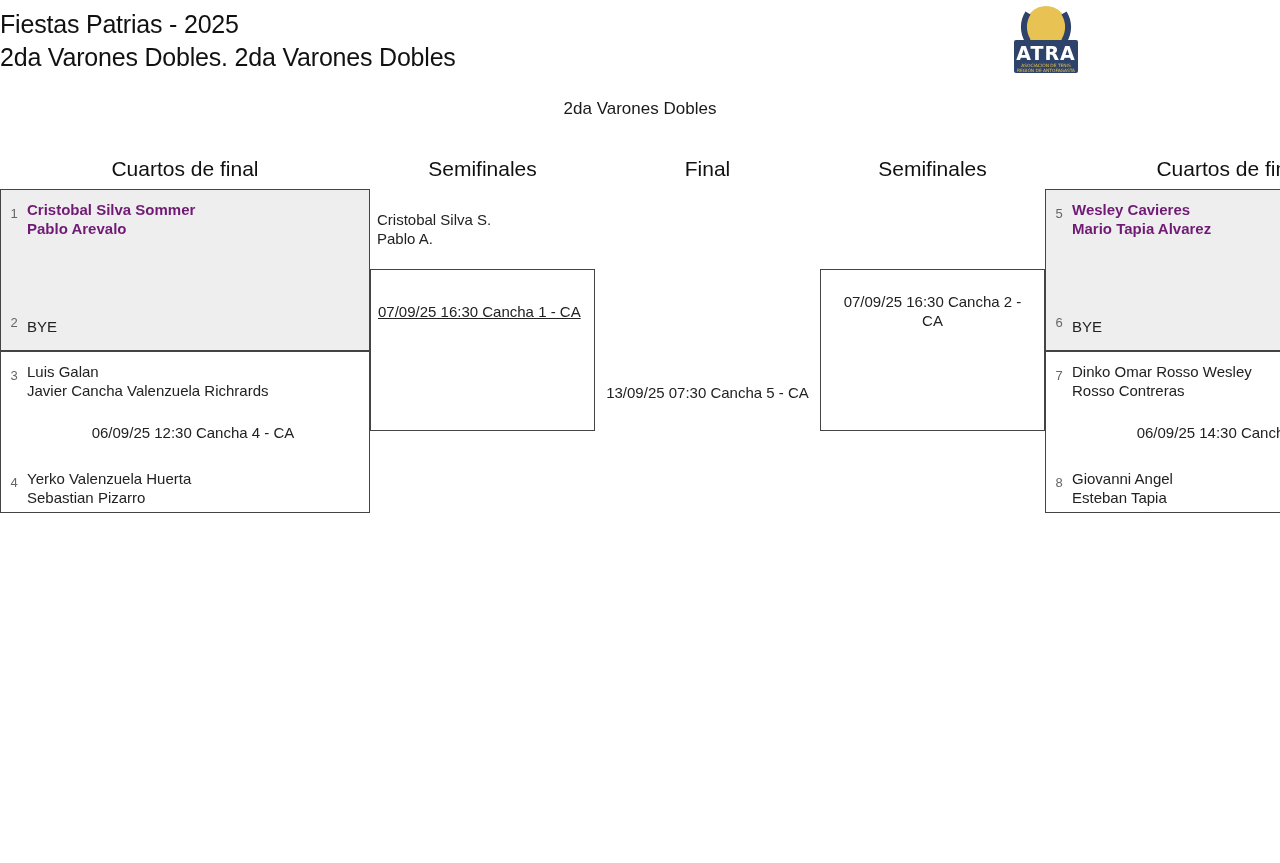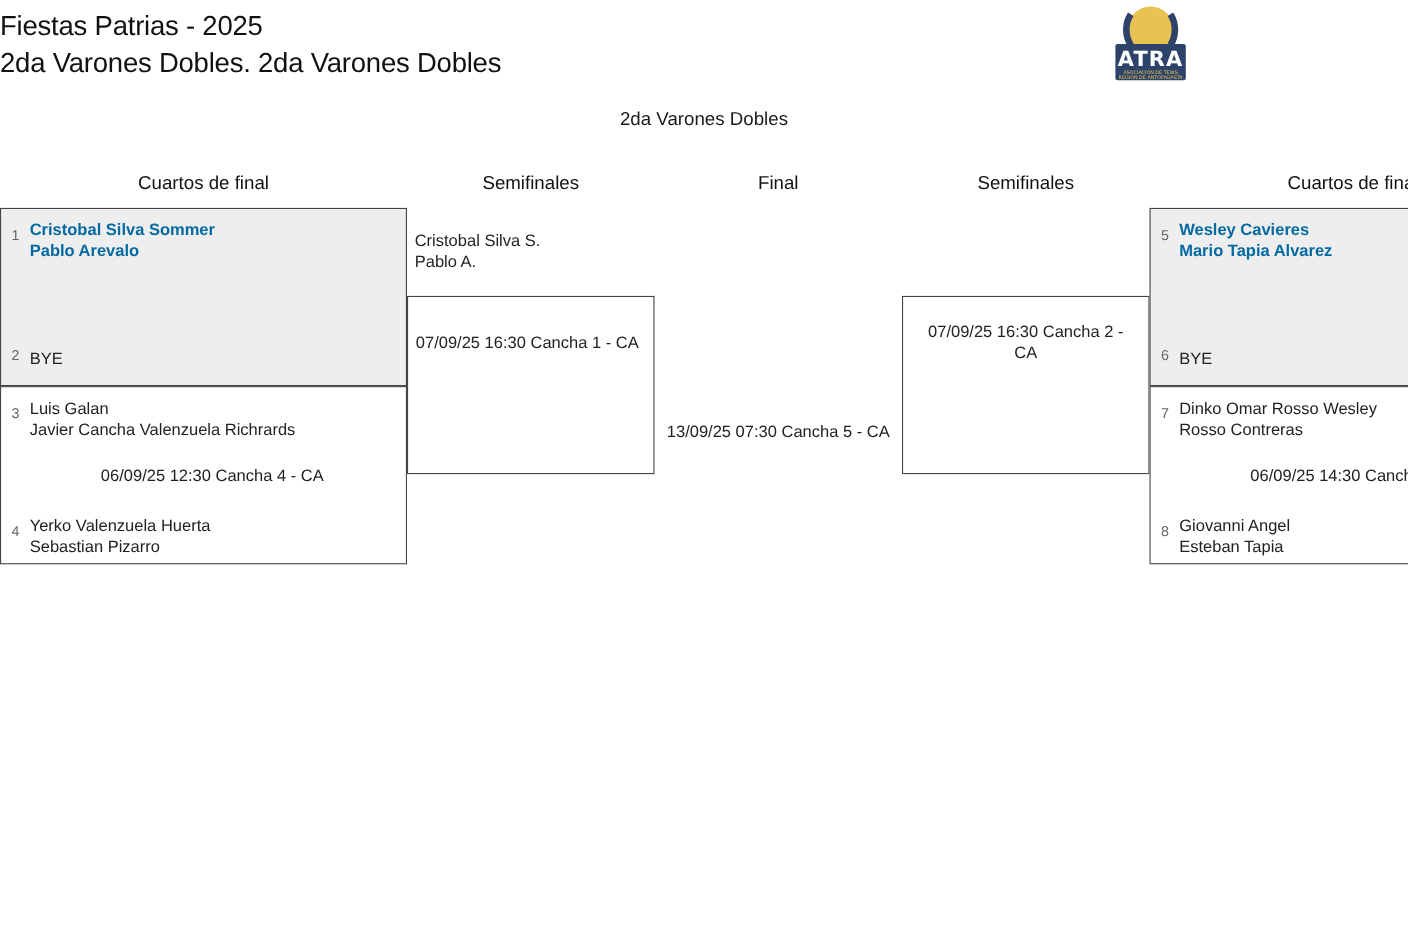--- a/index.html
+++ b/index.html
@@ -29,21 +29,21 @@
 
   
   .draw-title {
     position: absolute; left: 0; top: 99px; width: 1280px;
     text-align: center; font-size: 17px; color: #1a1a1a;
   }
 
   
   .round-headers { position: absolute; left: 0; top: 157px; width: 1280px; height: 24px; }
   .round-header {
-    position: absolute; top: 0; font-size: 17px; color: #111111;
+    position: absolute; top: 0; font-size: 21px; color: #111111;
     text-align: center; white-space: nowrap;
   }
   .rh-0 { left: 0px;    width: 370px; }
   .rh-1 { left: 370px;  width: 225px; }
   .rh-2 { left: 595px;  width: 225px; }
   .rh-3 { left: 820px;  width: 225px; }
   .rh-4 { left: 1045px; width: 370px; text-align: center; }
 
   
   .bracket { position: absolute; left: 0; top: 0; width: 1280px; height: 863px; }
@@ -58,21 +58,21 @@
   .slot {
     position: absolute; left: 0; right: 0;
     display: flex; align-items: flex-start;
   }
   .seed {
     font-size: 13px; color: #666666;
     width: 26px; flex: 0 0 26px;
     text-align: center; padding-top: 8px;
   }
   .names { font-size: 15px; line-height: 19px; color: #222222; padding-top: 2px; }
-  .names.winner { font-weight: bold; color: #0369a1; }
+  .names.winner { font-weight: bold; color: #701a75; }
   .name-line { display: block; white-space: nowrap; }
 
   
   .schedule {
     position: absolute;
     font-size: 15px; line-height: 19px; color: #222222;
     text-align: center;
   }
 
   
@@ -149,21 +149,21 @@
         <span class="name-line">Sebastian Pizarro</span>
       </div>
     </div>
   </div>
 
   <div class="advanced" style="left:377px; top:210px; width:210px;">
     <span class="name-line">Cristobal Silva S.</span>
     <span class="name-line">Pablo A.</span>
   </div>
   <div class="box" style="left:370px; top:269px; width:225px; height:162px;">
-    <div class="schedule" style="left:7px; right:7px; top:32px; text-align:left;">07/09/25 16:30 Cancha 1 - CA</div>
+    <div class="schedule" style="left:7px; right:7px; top:32px; text-align:left;text-decoration:underline;">07/09/25 16:30 Cancha 1 - CA</div>
   </div>
 
   <div class="schedule" style="left:595px; top:383px; width:225px;">13/09/25 07:30 Cancha 5 - CA</div>
 
   <div class="box" style="left:820px; top:269px; width:225px; height:162px;">
     <div class="schedule" style="left:14px; right:14px; top:22px;">07/09/25 16:30 Cancha 2 - CA</div>
   </div>
 
   <div class="box shaded" style="left:1045px; top:189px; width:370px; height:162px;">
     <div class="slot" style="top:8px;">

